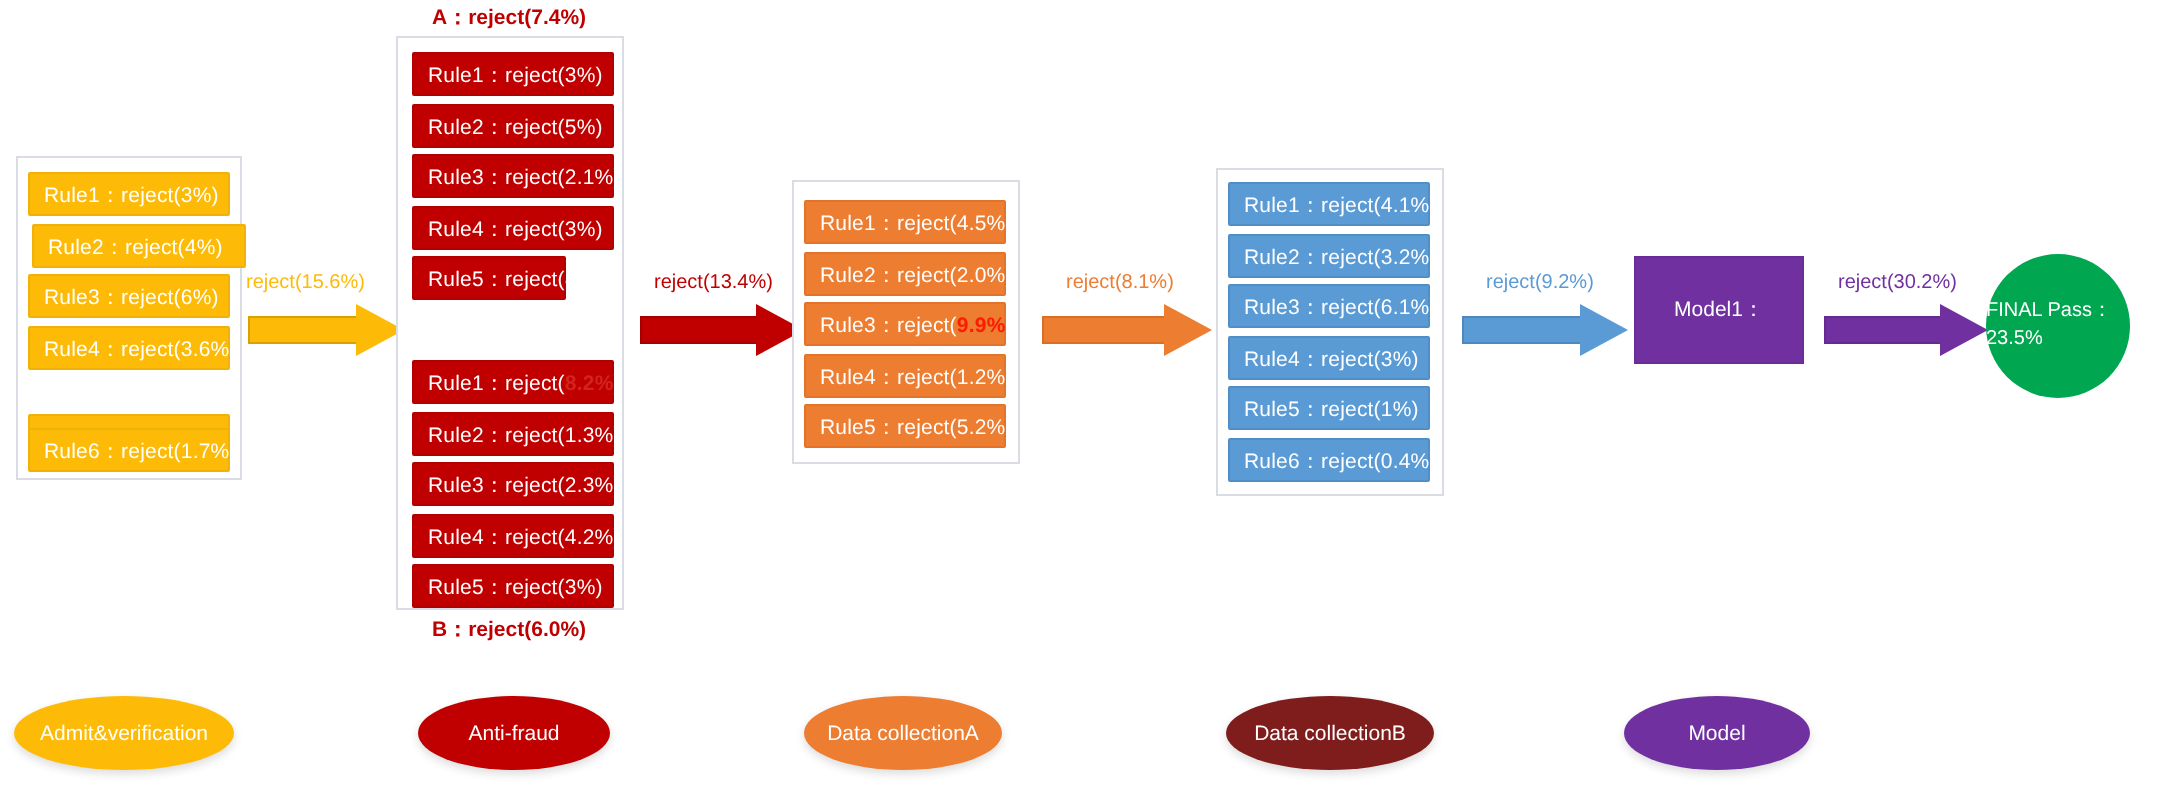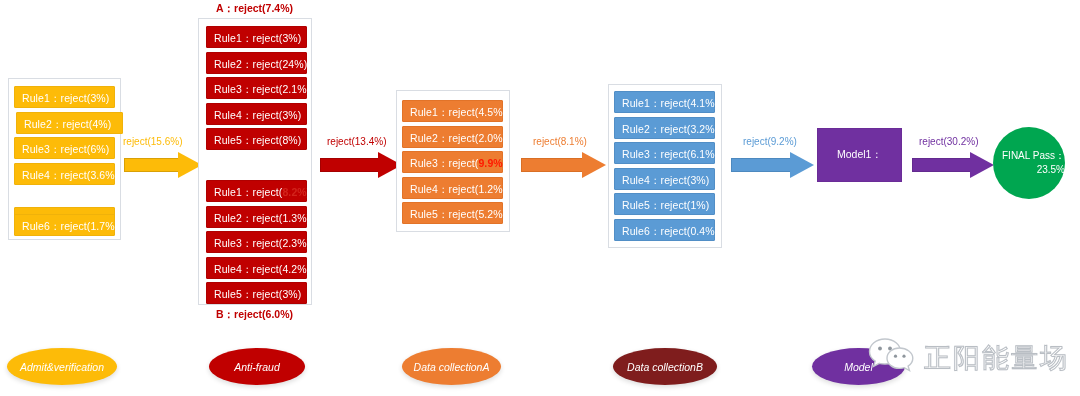--- a/index.html
+++ b/index.html
@@ -96,38 +96,37 @@
 
   
   .final-circle {
     position: absolute;
     border-radius: 50%;
     background: #00a650;
     color: #ffffff;
     font-size: 10px;
     display: flex;
     flex-direction: column;
-    align-items: flex-end;
+    align-items: flex-start;
     justify-content: center;
     line-height: 14px;
     text-align: center;
   }
 
   
   .legend {
     position: absolute;
     border-radius: 50%;
     color: #ffffff;
     font-size: 10.5px;
     display: flex;
     align-items: center;
     justify-content: center;
     text-align: left;
     box-shadow: 0 2px 5px rgba(0,0,0,0.14);
-    font-style: italic;
   }
 
   
   .watermark {
     position: absolute;
     display: flex;
     align-items: center;
     gap: 10px;
   }
   .wm-text {
@@ -157,24 +156,24 @@
   <div class="arrow-label" style="left:123px; top:136px; color:#fdbb08;">reject(15.6%)</div>
   <div class="arrow" style="left:124px; top:152px; width:78px; height:26px;">
     <div class="shaft" style="width:56px; background:#fdbb08; border:1px solid #d9a006;"></div>
     <div class="head" style="left:54px; border-left:24px solid #fdbb08;"></div>
   </div>
 
   <div class="sec-label" style="left:216px; top:2px;">A：reject(7.4%)</div>
   <div class="stage-box" style="left:198px; top:18px; width:114px; height:287px;"></div>
   <div id="s2a-rules">
       <div class="rule c-red hl-dim" style="position: absolute; left: 206px; width: 101px; top: 26px;">Rule1：reject(3%)</div>
-      <div class="rule c-red hl-dim" style="position: absolute; left: 206px; width: 101px; top: 51.5px;">Rule2：reject(24%)</div>
+      <div class="rule c-red hl-dim" style="position: absolute; left: 206px; width: 101px; top: 51.5px;">Rule2：reject(5%)</div>
       <div class="rule c-red hl-dim" style="position: absolute; left: 206px; width: 101px; top: 77px;">Rule3：reject(2.1%)</div>
       <div class="rule c-red hl-dim" style="position: absolute; left: 206px; width: 101px; top: 102.5px;">Rule4：reject(3%)</div>
-      <div class="rule c-red hl-dim" style="position: absolute; left: 206px; width: 101px; top: 128px;">Rule5：reject(8%)</div>
+      <div class="rule c-red hl-dim" style="position: absolute; left: 206px; width: 77px; top: 128px;">Rule5：reject(8%)</div>
     </div>
   <div id="s2b-rules">
       <div class="rule c-red hl-dim" style="position: absolute; left: 206px; width: 101px; top: 180px;">Rule1：reject(<span class="hl">8.2%</span>)</div>
       <div class="rule c-red hl-dim" style="position: absolute; left: 206px; width: 101px; top: 205.5px;">Rule2：reject(1.3%)</div>
       <div class="rule c-red hl-dim" style="position: absolute; left: 206px; width: 101px; top: 231px;">Rule3：reject(2.3%)</div>
       <div class="rule c-red hl-dim" style="position: absolute; left: 206px; width: 101px; top: 256.5px;">Rule4：reject(4.2%)</div>
       <div class="rule c-red hl-dim" style="position: absolute; left: 206px; width: 101px; top: 282px;">Rule5：reject(3%)</div>
     </div>
   <div class="sec-label" style="left:216px; top:308px;">B：reject(6.0%)</div>
 
@@ -227,30 +226,14 @@
     <span>FINAL Pass：</span>
     <span>23.5%</span>
   </div>
 
   <div class="legend" style="left:7px; top:348px; width:110px; height:37px; background:#fdbb08;">Admit&amp;verification</div>
   <div class="legend" style="left:209px; top:348px; width:96px; height:37px; background:#c00000;">Anti-fraud</div>
   <div class="legend" style="left:402px; top:348px; width:99px; height:37px; background:#ed7d31;">Data collectionA</div>
   <div class="legend" style="left:613px; top:348px; width:104px; height:37px; background:#7f1d1d;">Data collectionB</div>
   <div class="legend" style="left:812px; top:348px; width:93px; height:37px; background:#7030a0;">Model</div>
 
-  <div class="watermark" style="left:868px; top:336px;">
-    <span style="display:block;">
-      <svg width="46" height="40" viewBox="0 0 46 40">
-        <path d="M17 3 C8 3 1.5 8.8 1.5 15.5 C1.5 19.4 3.7 22.9 7.2 25.1 L5.6 30.3 L11.3 27.3
-                 C13.1 27.8 15 28 17 28 C26 28 32.5 22.2 32.5 15.5 C32.5 8.8 26 3 17 3 Z" fill="#ffffff" stroke="#c2c7cd" stroke-width="1.4"></path>
-        <circle cx="12" cy="12.5" r="1.9" fill="#8f969d"></circle>
-        <circle cx="22" cy="12.5" r="1.9" fill="#8f969d"></circle>
-        <path d="M31.5 12 C24.3 12 19 16.7 19 22.2 C19 27.7 24.3 32.4 31.5 32.4
-                 C33.2 32.4 34.8 32.2 36.3 31.7 L41.5 34.5 L40.1 30.1 C43 28.2 44.8 25.4 44.8 22.2
-                 C44.8 16.7 38.7 12 31.5 12 Z" fill="#ffffff" stroke="#c2c7cd" stroke-width="1.4"></path>
-        <circle cx="27.5" cy="20.2" r="1.6" fill="#8f969d"></circle>
-        <circle cx="36" cy="20.2" r="1.6" fill="#8f969d"></circle>
-      </svg>
-    </span>
-    <span class="wm-text">正阳能量场</span>
-  </div>
 
 </div>
 
 </body></html>

